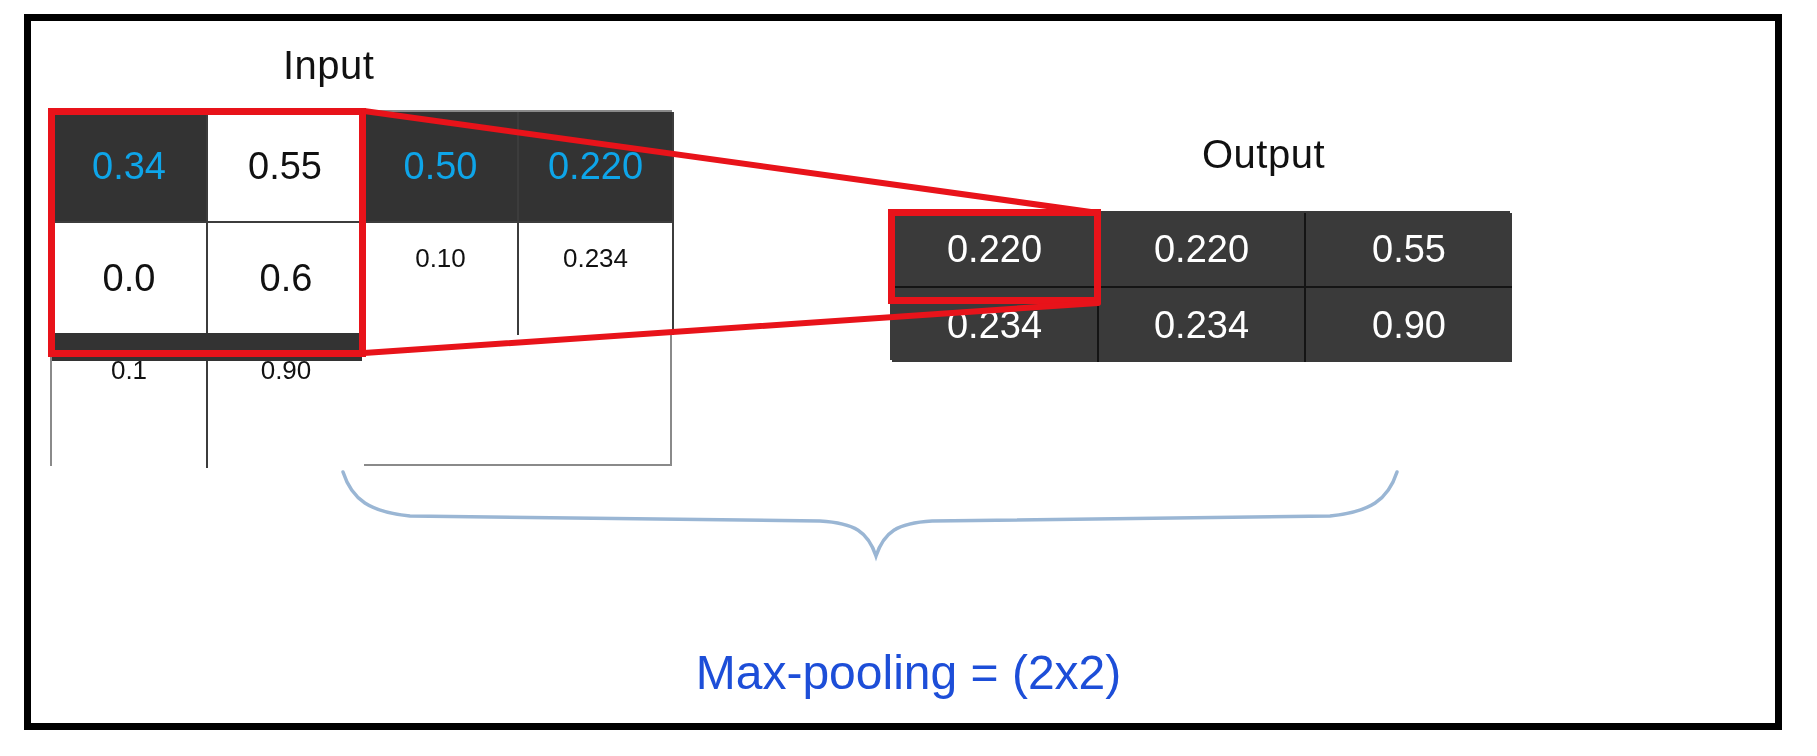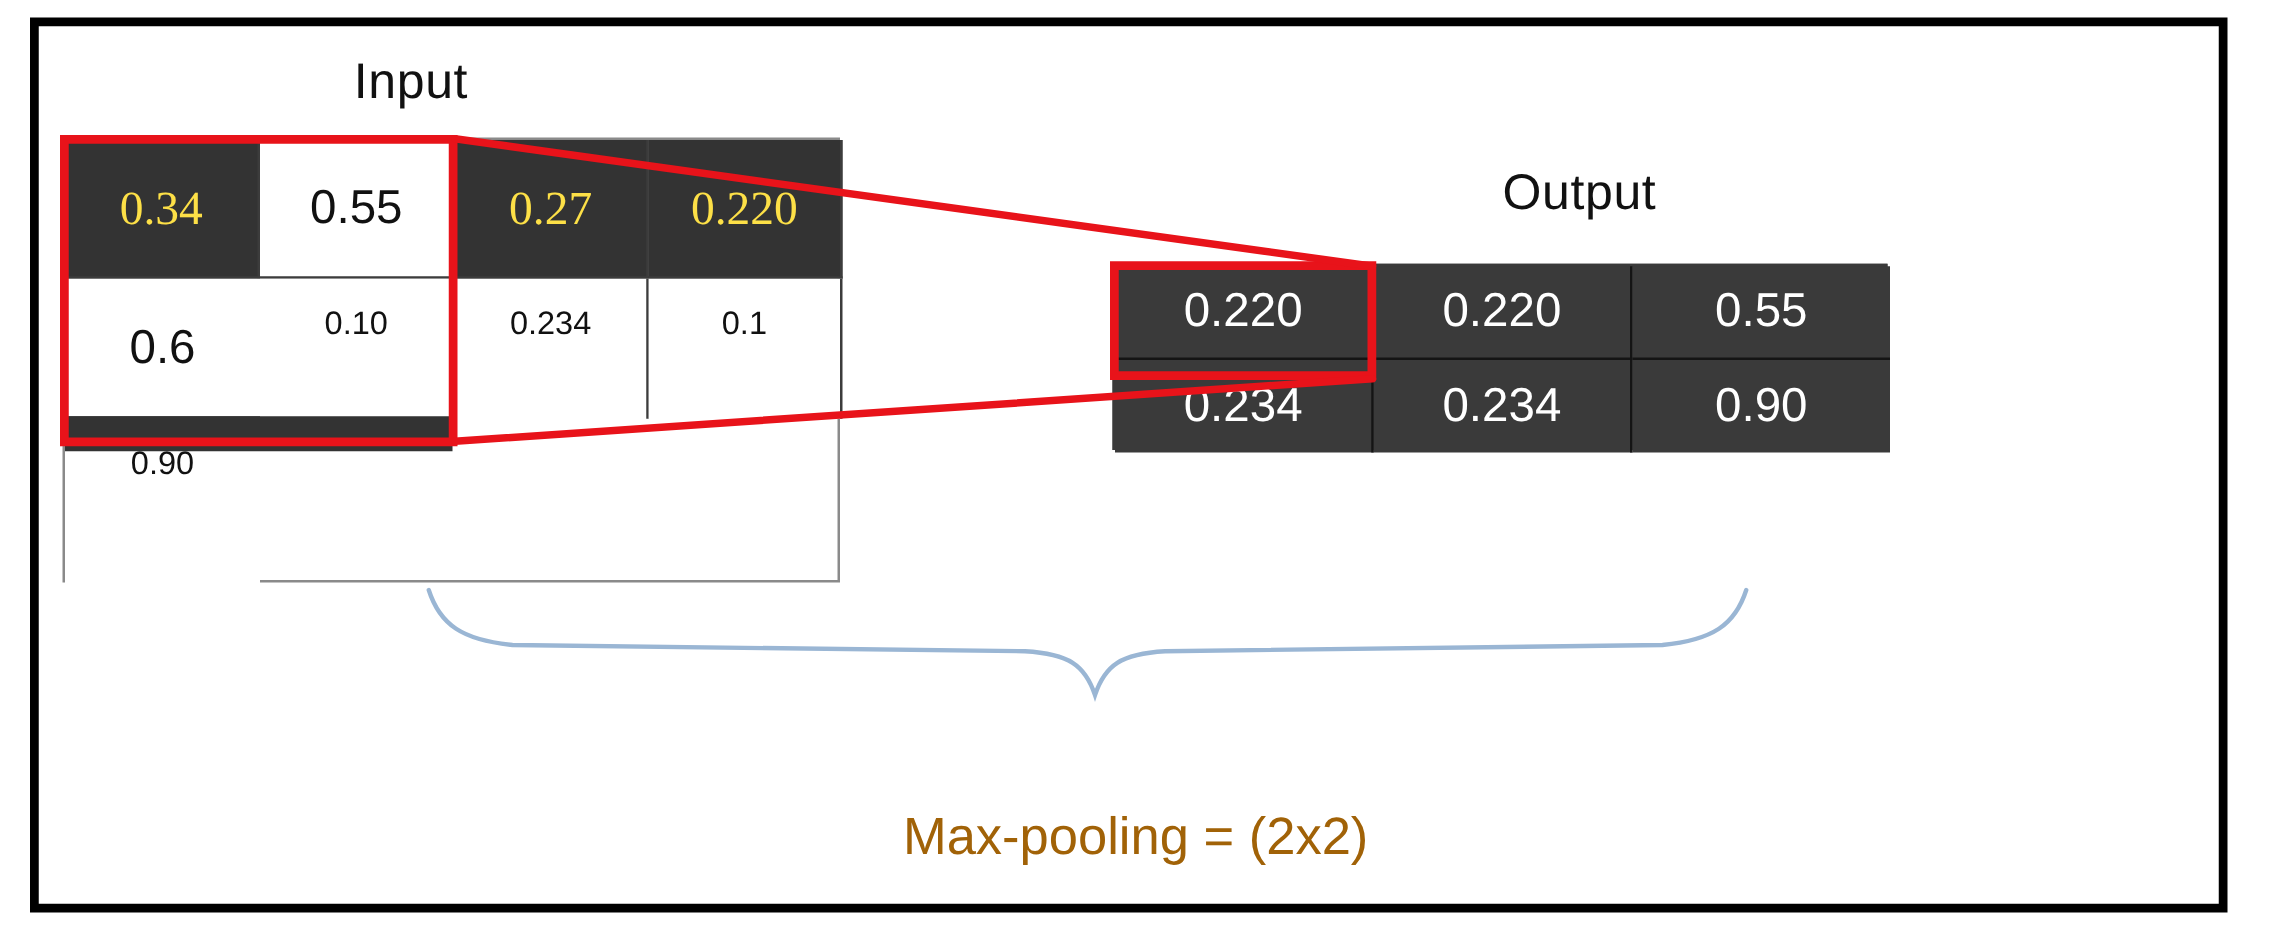--- a/index.html
+++ b/index.html
@@ -48,21 +48,21 @@
     border-bottom:2px solid #3c3c3c;
     display:flex;align-items:center;justify-content:center;
     font-size:38px;
     box-sizing:border-box;
     background:#ffffff;
     color:#111111;
   }
   #input-grid .cell.lastcol{border-right:none;}
   #input-grid .cell.lastrow{border-bottom:none;}
   #input-grid .cell.dark{
-    background:#333333;color:#fde047;font-family:Liberation Serif, serif;
+    background:#333333;color:#0ea5e9;
   }
   
   #input-grid .cell.r3{
     font-size:26px;
     align-items:flex-start;
     padding-top:20px;
   }
 
   
   #dark-strip{
@@ -119,41 +119,42 @@
   #connectors{
     position:absolute;left:0;top:0;width:1817px;height:756px;
     pointer-events:none;
   }
 
   
   #caption{
     position:absolute;
     left:0;right:0;top:645px;
     text-align:center;
-    font-size:42px;
-    color:#a16207;
+    font-size:48px;
+    color:#1d4ed8;
     font-family:"Liberation Sans", sans-serif;
   }
 </style>
 </head>
 <body>
 
 <div id="stage">
   <div id="frame"></div>
 
   <div class="toplabel" id="label-input">Input</div>
 
   <div class="toplabel" id="label-output">Output</div>
 
   <div id="input-grid">
     <div class="cell dark">0.34</div>
     <div class="cell">0.55</div>
 
-    <div class="cell dark">0.27</div>
+    <div class="cell dark">0.50</div>
     <div class="cell dark">0.220</div>
+    <div class="cell">0.0</div>
     <div class="cell lastcol">0.6</div>
 
     <div class="cell r3 lastrow">0.10</div>
     <div class="cell r3 lastrow">0.234</div>
     <div class="cell r3 lastrow">0.1</div>
     <div class="cell r3 lastrow lastcol">0.90</div>
   </div>
   <div id="dark-strip"></div>
   <div id="input-sel"></div>
 

